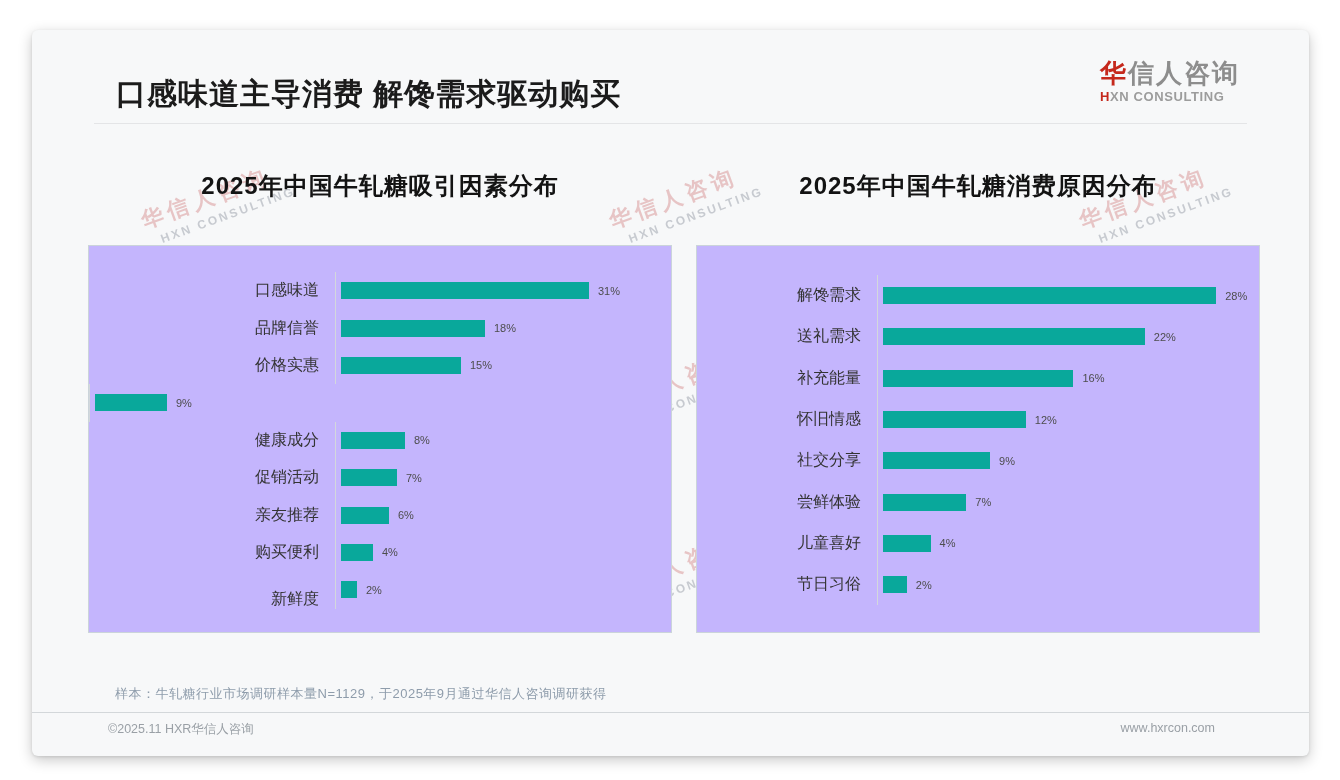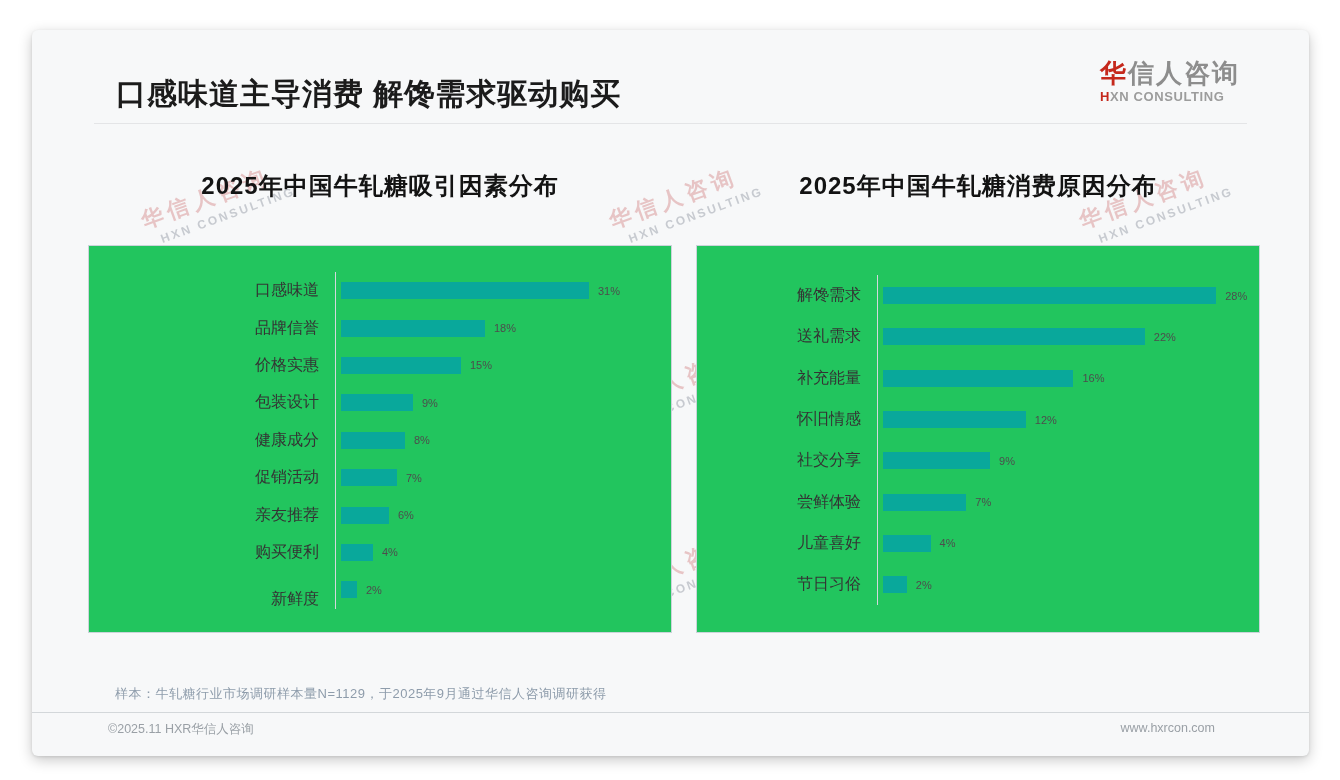--- a/index.html
+++ b/index.html
@@ -31,21 +31,21 @@
   
   .chart-block { position:absolute; top:140px; z-index:2; }
   #chart0 { left:56px;  width:584px; }
   #chart1 { left:664px; width:564px; }
   .chart-title {
     margin:0; height:75px; display:flex; justify-content:center; align-items:flex-start;
     font-size:24px; font-weight:800; color:#131313; letter-spacing:1px;
   }
   .panel {
     position:relative; height:388px; box-sizing:border-box;
-    background:#22c55e; border:1px solid #cbd4da;
+    background:#c4b5fd; border:1px solid #cbd4da;
   }
   .rows { position:absolute; left:0; right:8px; top:0; box-sizing:border-box; }
   .row { display:flex; align-items:center; }
   .row-label {
     box-sizing:border-box; text-align:right; padding-right:16px;
     font-size:16px; color:#343434; flex:none;
   }
   .bar-cell {
     flex:1; align-self:stretch; display:flex; align-items:center;
     border-left:1px solid #d3d8dc; padding-left:5px;
@@ -133,21 +133,20 @@
             </div>
           </div>
           <div class="row" style="height: 37.4px;">
             <span class="row-label" style="width: 246px;">价格实惠</span>
             <div class="bar-cell">
               <div class="bar" style="width: 120px; background: rgb(9, 168, 155);"></div>
               <span class="bar-value">15%</span>
             </div>
           </div>
           <div class="row" style="height: 37.4px;">
-            <span class="row-label" style="width: 246px;">包装设计</span>
             <div class="bar-cell">
               <div class="bar" style="width: 72px; background: rgb(9, 168, 155);"></div>
               <span class="bar-value">9%</span>
             </div>
           </div>
           <div class="row" style="height: 37.4px;">
             <span class="row-label" style="width: 246px;">健康成分</span>
             <div class="bar-cell">
               <div class="bar" style="width: 64px; background: rgb(9, 168, 155);"></div>
               <span class="bar-value">8%</span>

